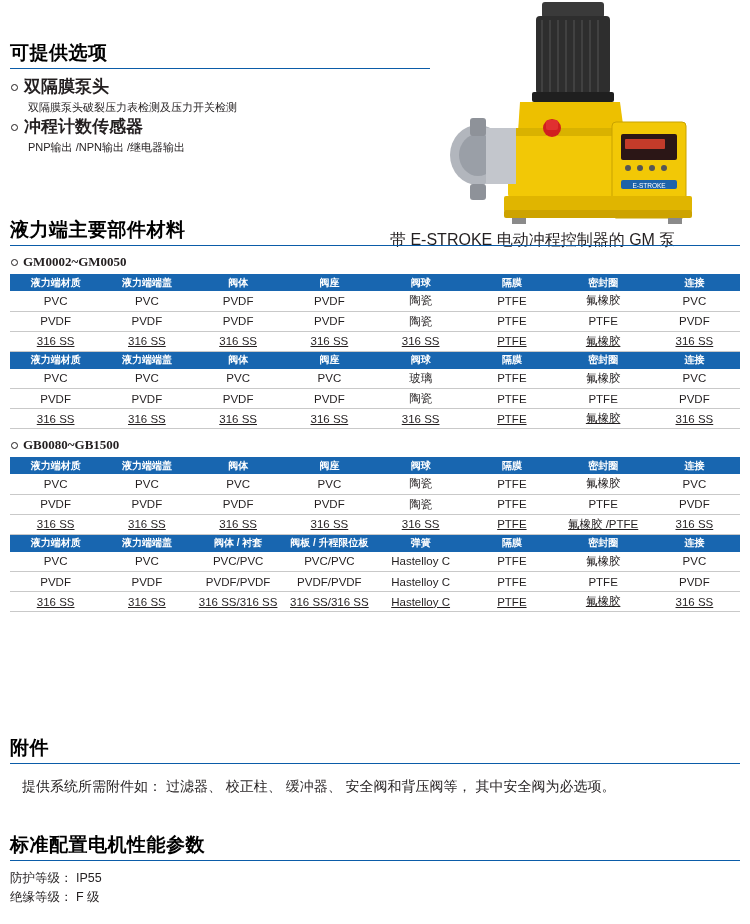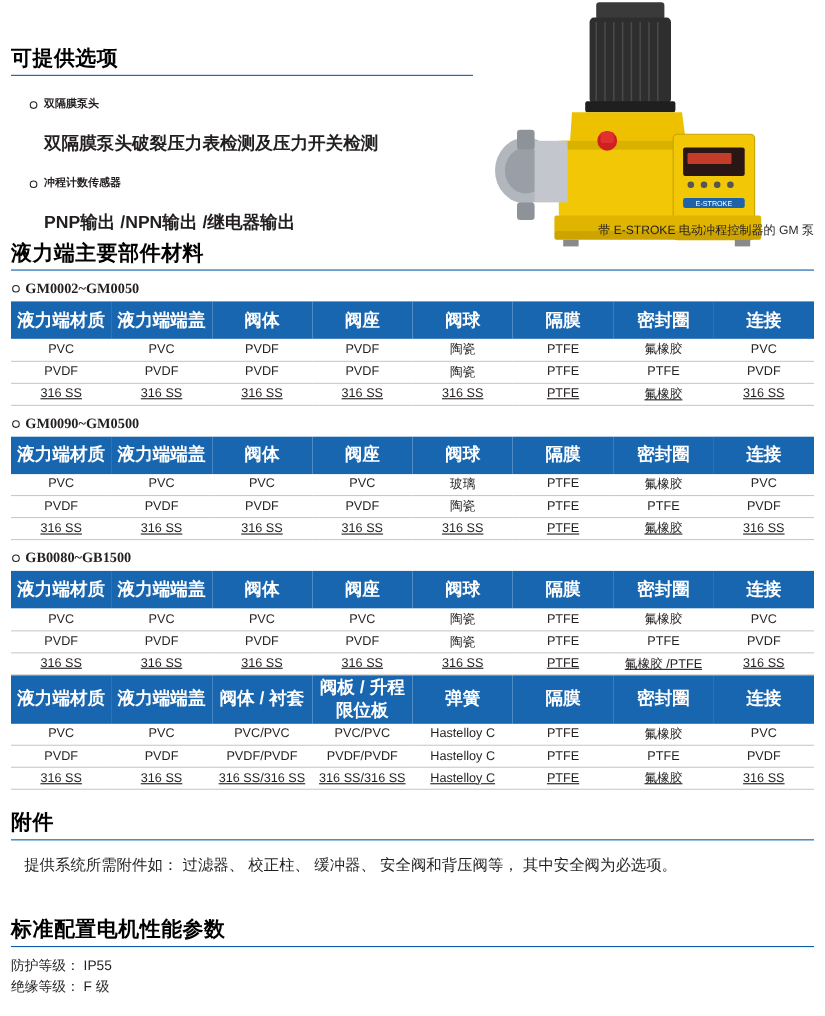--- a/index.html
+++ b/index.html
@@ -25,55 +25,54 @@
   }
   .rule {
     border-bottom: 1px solid #0b5ca8;
     margin-top: 2px;
     margin-bottom: 8px;
   }
 
   
   .options-wrap { position: absolute; left: 10px; top: 40px; width: 420px; }
   .bullet-line {
-    font-size: 10px;
+    font-size: 17px;
     line-height: 20px;
-    margin: 16px;
+    margin: 0;
     padding-left: 14px;
     position: relative;
     font-weight: bold;
   }
   .bullet-line::before {
     content: "";
     position: absolute;
     left: 1px; top: 7px;
     width: 5px; height: 5px;
     border: 1px solid #231f20;
     border-radius: 50%;
   }
   .sub-line {
-    font-size: 16px;
+    font-size: 11px;
     line-height: 20px;
-    margin: 12px;
+    margin: 0;
     padding-left: 18px;
-    font-weight: bold;
   }
 
   
   .pump-figure {
     position: absolute;
     left: 400px; top: 0px;
     width: 340px; height: 240px;
   }
   .pump-caption {
     position: absolute;
-    left: 390px; top: 202px;
+    left: 390px; top: 230px;
     width: 350px;
-    text-align: right;
-    font-size: 11px;
+    text-align: left;
+    font-size: 16px;
     color: #231f20;
   }
 
   
   .materials { position: absolute; left: 10px; top: 217px; width: 730px; }
   .model-label {
     font-size: 13px;
     font-weight: bold;
     margin: 8px 0 4px 0;
     padding-left: 13px;
@@ -91,23 +90,23 @@
   table.mat {
     width: 100%;
     border-collapse: collapse;
     font-size: 11.5px;
     table-layout: fixed;
   }
   table.mat thead th {
     background: #1866b0;
     color: #ffffff;
     font-weight: bold;
-    height: 34px;
+    height: 17px;
     text-align: center;
-    font-size: 16px;
+    font-size: 10px;
     border: none;
   }
   table.mat tbody td {
     text-align: center;
     height: 20px;
     border-bottom: 1px solid #c9c9c9;
     color: #231f20;
   }
   table.mat tbody tr:last-child td { border-bottom: 1px solid #c9c9c9; text-decoration: underline; }
 
@@ -235,21 +234,20 @@
           <td>316 SS</td>
           <td>316 SS</td>
           <td>316 SS</td>
           <td>PTFE</td>
           <td>氟橡胶</td>
           <td>316 SS</td>
         </tr>
       </tbody>
     </table>
 
-    <div class="model-label">GM0090~GM0500</div>
     <table class="mat">
       <thead>
         <tr>
           <th>液力端材质</th>
           <th>液力端端盖</th>
           <th>阀体</th>
           <th>阀座</th>
           <th>阀球</th>
           <th>隔膜</th>
           <th>密封圈</th>

